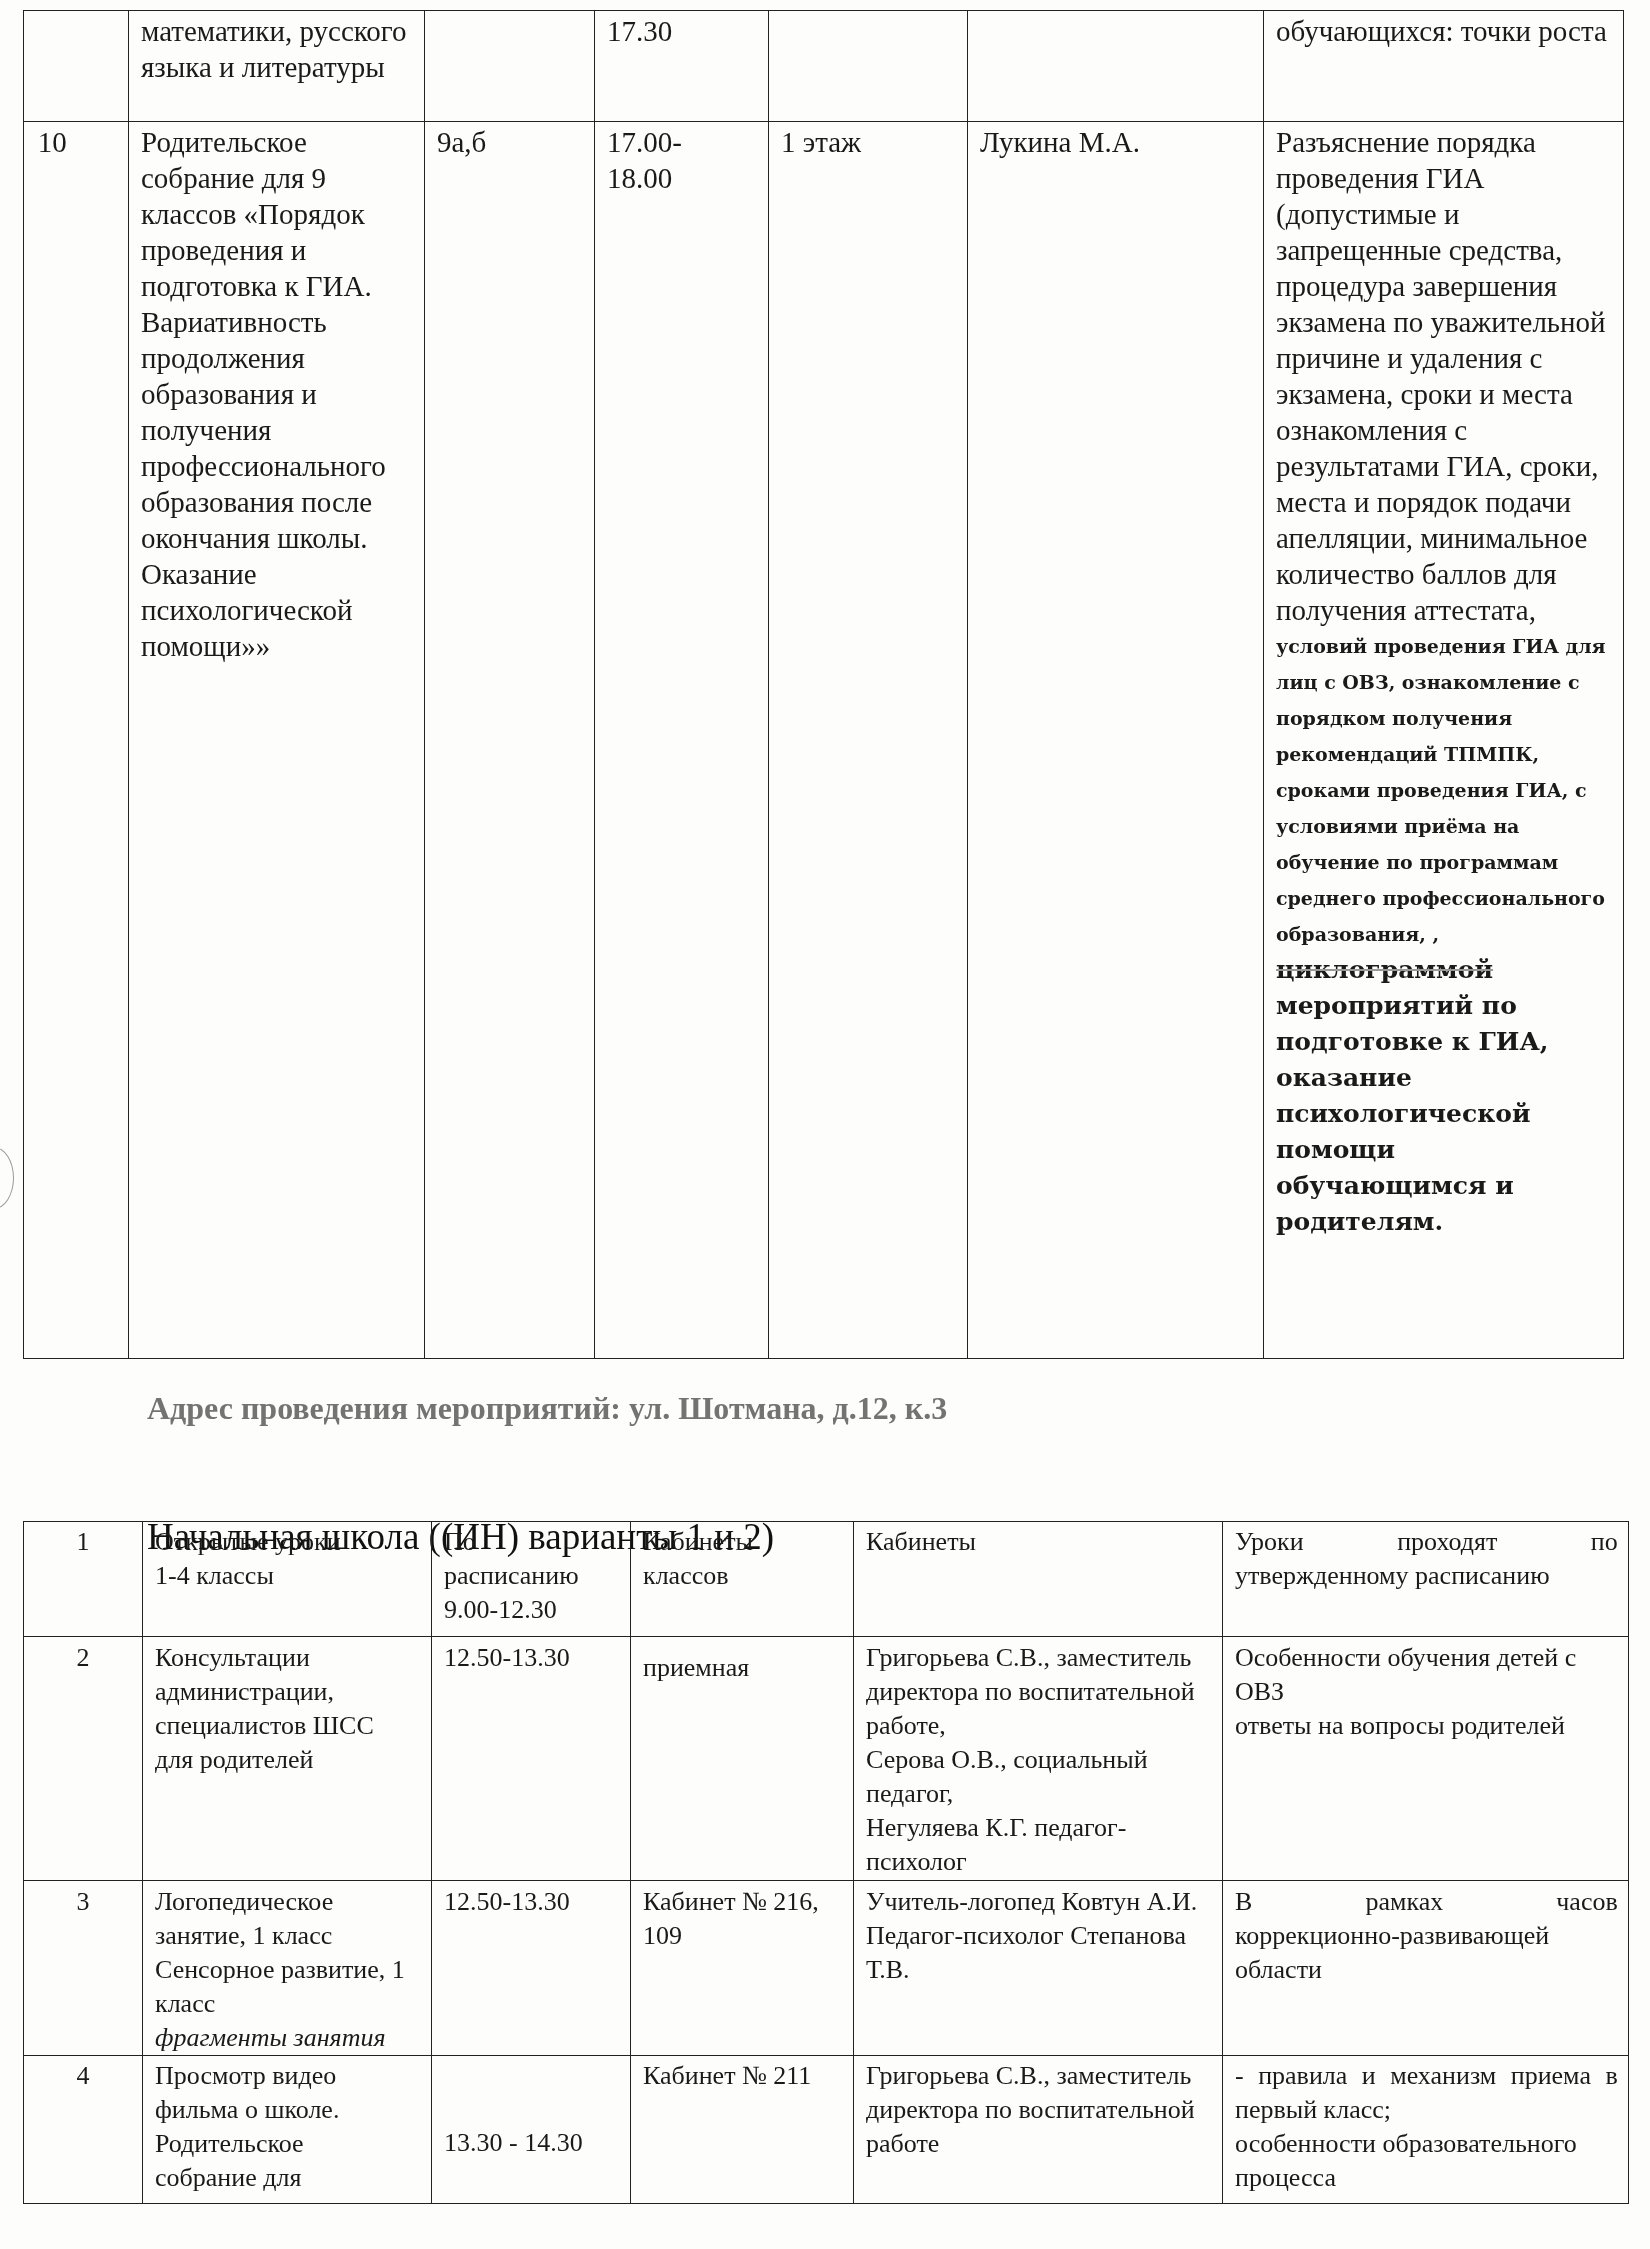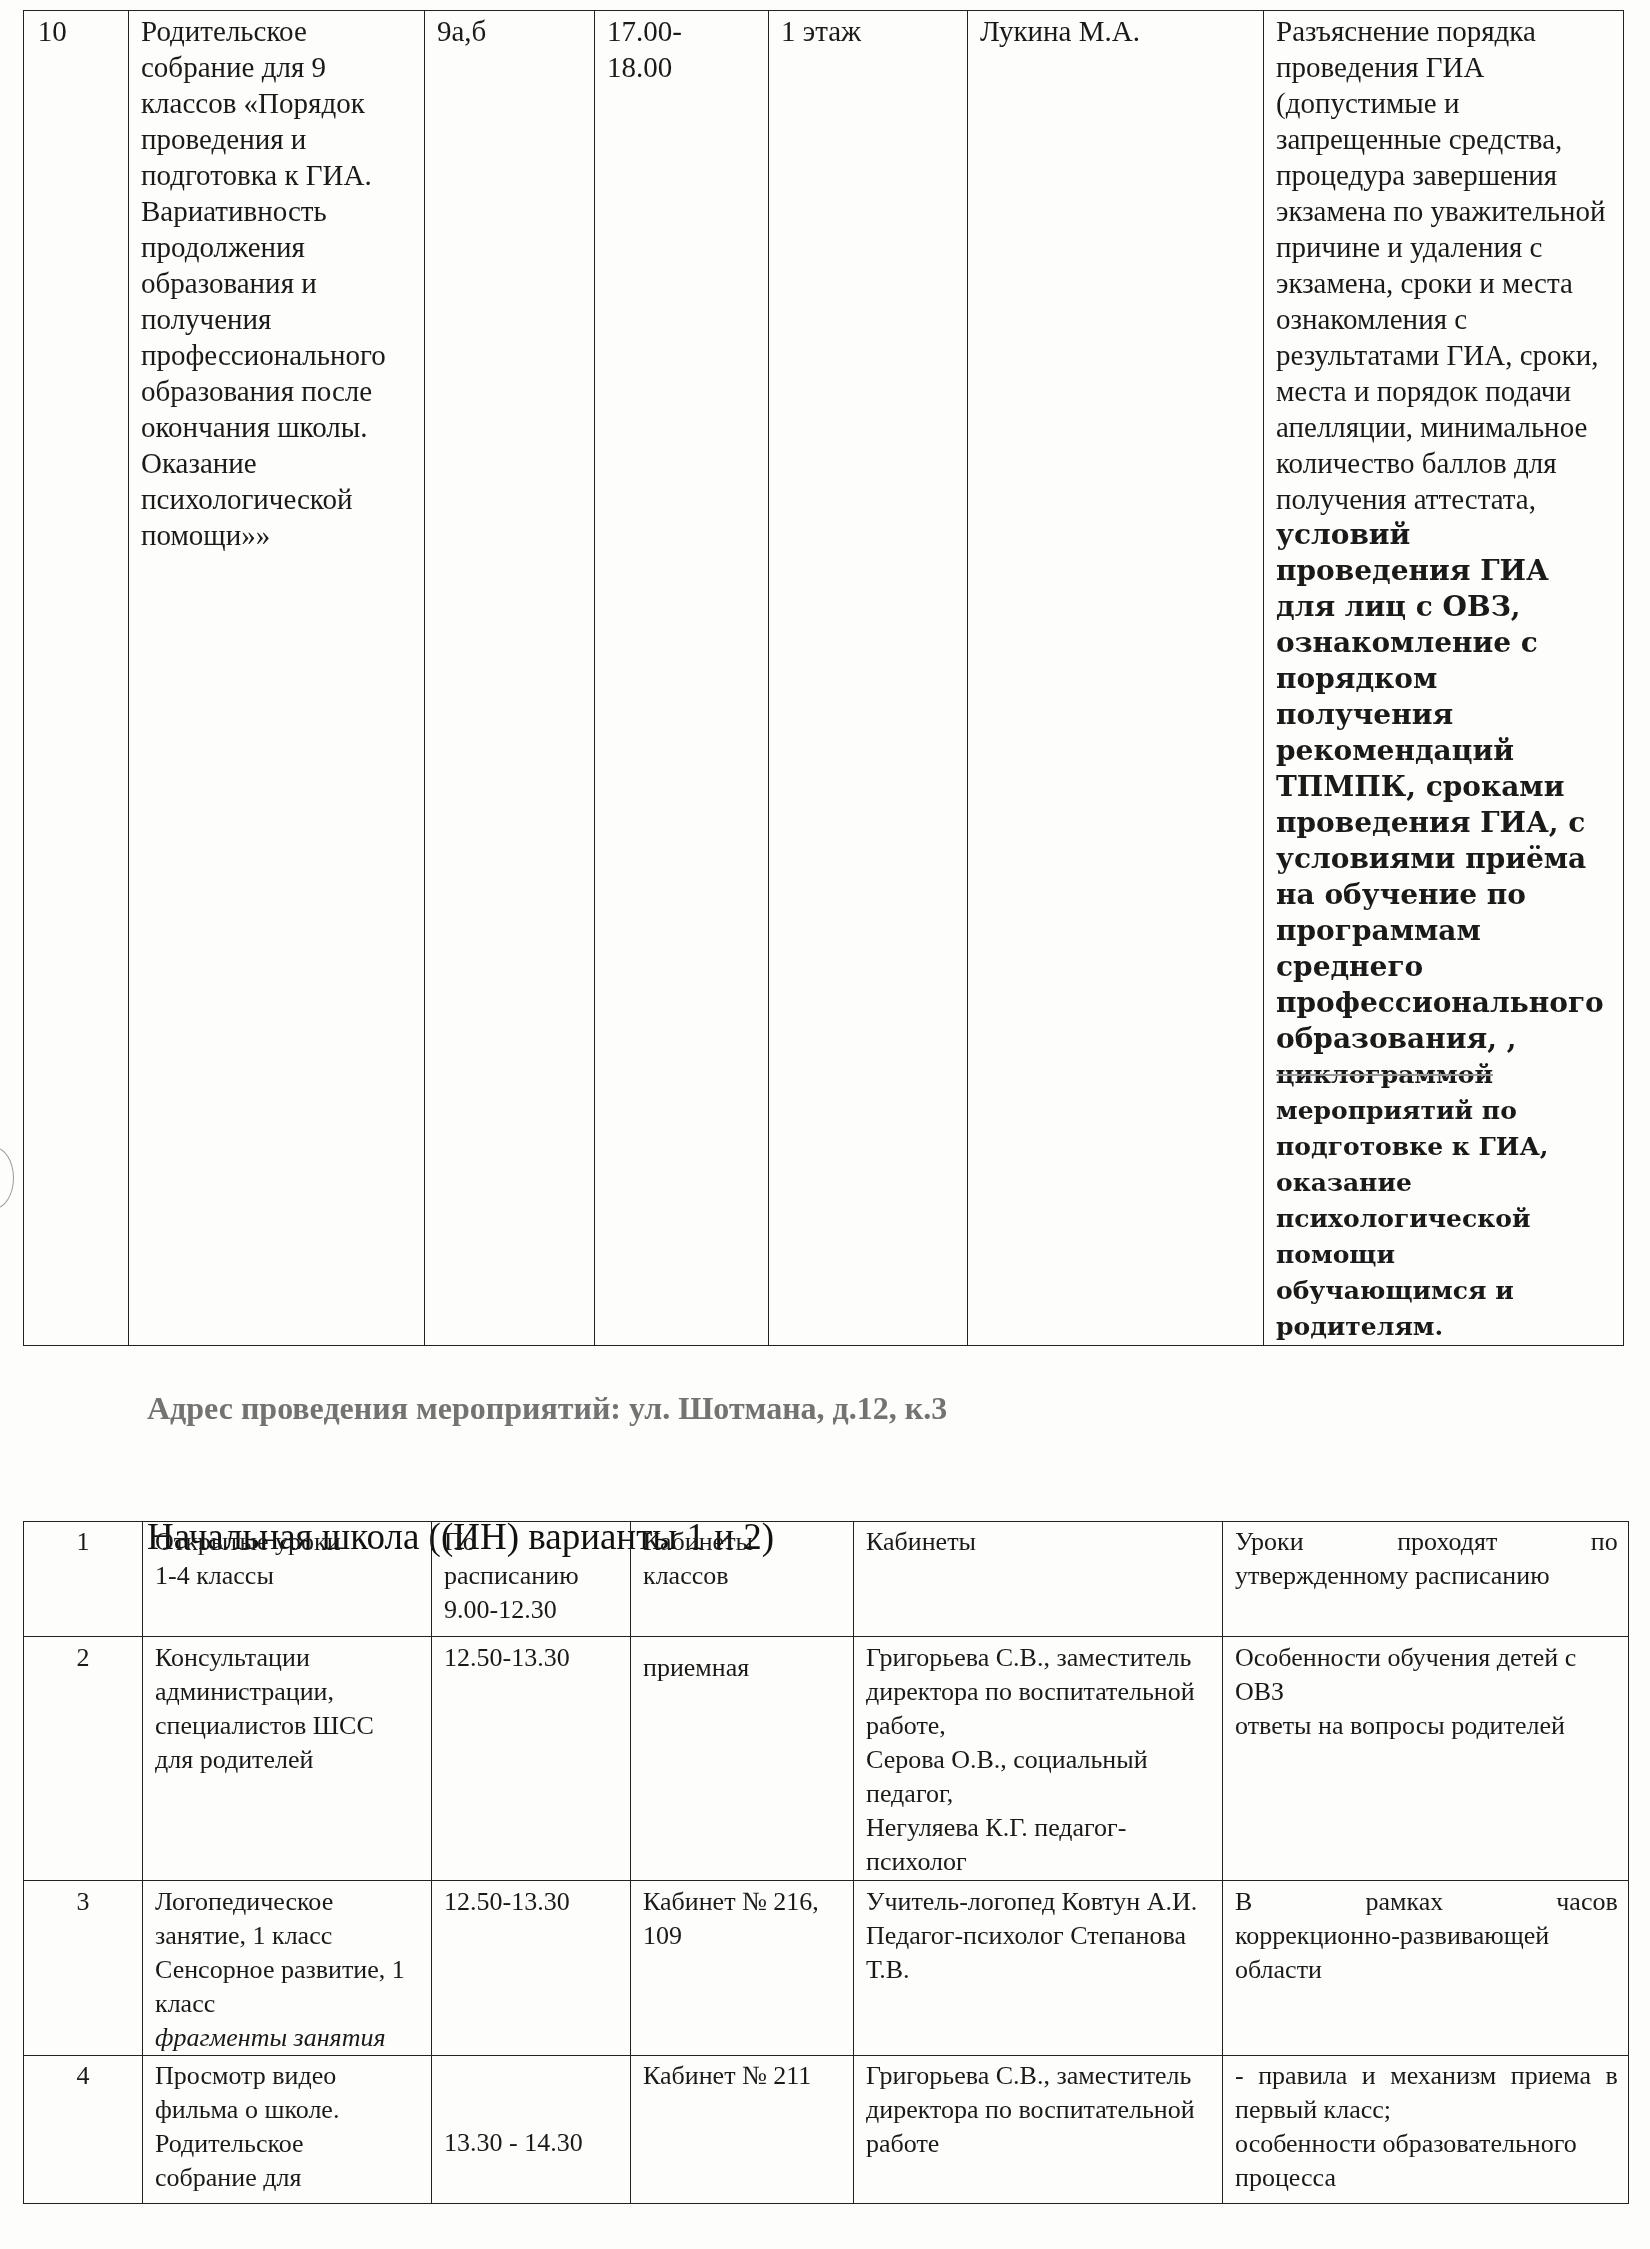--- a/index.html
+++ b/index.html
@@ -59,30 +59,39 @@
   <colgroup>
     <col style="width:105px">
       <col style="width:296px">
       <col style="width:170px">
       <col style="width:174px">
       <col style="width:199px">
       <col style="width:296px">
       <col style="width:360px">
   </colgroup>
   <tbody>
+      <tr class="r1">
+    <td class="num"></td>
+    <td>математики, русского языка и литературы</td>
+    <td></td>
+    <td>17.30</td>
+    <td></td>
+    <td></td>
+    <td>обучающихся: точки роста</td>
+  </tr>
   <tr class="r2">
     <td class="num">10</td>
     <td>Родительское собрание для 9 классов «Порядок проведения и подготовка к ГИА. Вариативность продолжения образования и получения профессионального образования после окончания школы. Оказание психологической помощи»»</td>
     <td>9а,б</td>
     <td style="padding-right:52px">17.00-18.00</td>
     <td>1 этаж</td>
     <td>Лукина М.А.</td>
     <td>
       <span class="line">Разъяснение порядка проведения ГИА (допустимые и запрещенные средства, процедура завершения экзамена по уважительной причине и удаления с экзамена, сроки и места ознакомления с результатами ГИА, сроки, места и порядок подачи апелляции, минимальное количество баллов для получения аттестата,</span>
-      <span class="notes-bold line" style="font-family:'DejaVu Serif',serif;font-weight:bold;font-size:28px;line-height:36px;">условий проведения ГИА для лиц с ОВЗ, ознакомление с порядком получения рекомендаций ТПМПК, сроками проведения ГИА, с условиями приёма на обучение по программам среднего профессионального образования, ,</span>
+      <span class="notes-bold line" style="font-family:'DejaVu Serif',serif;font-weight:bold;font-size:19px;line-height:36px;">условий проведения ГИА для лиц с ОВЗ, ознакомление с порядком получения рекомендаций ТПМПК, сроками проведения ГИА, с условиями приёма на обучение по программам среднего профессионального образования, ,</span>
       <span class="strike-faint line" style="font-family:'DejaVu Serif',serif;font-weight:bold;font-size:25px;line-height:36px;">циклограммой</span>
       <span class="line" style="font-family:'DejaVu Serif',serif;font-weight:bold;font-size:25px;line-height:36px;">мероприятий по подготовке к ГИА, оказание психологической помощи обучающимся и родителям.</span>
     </td>
   </tr>
 </tbody>
   </table>
 
 <div class="address">Адрес проведения мероприятий: ул. Шотмана, д.12, к.3</div>
 <div class="section-title">Начальная школа ((ИН) варианты 1 и 2)</div>
 

